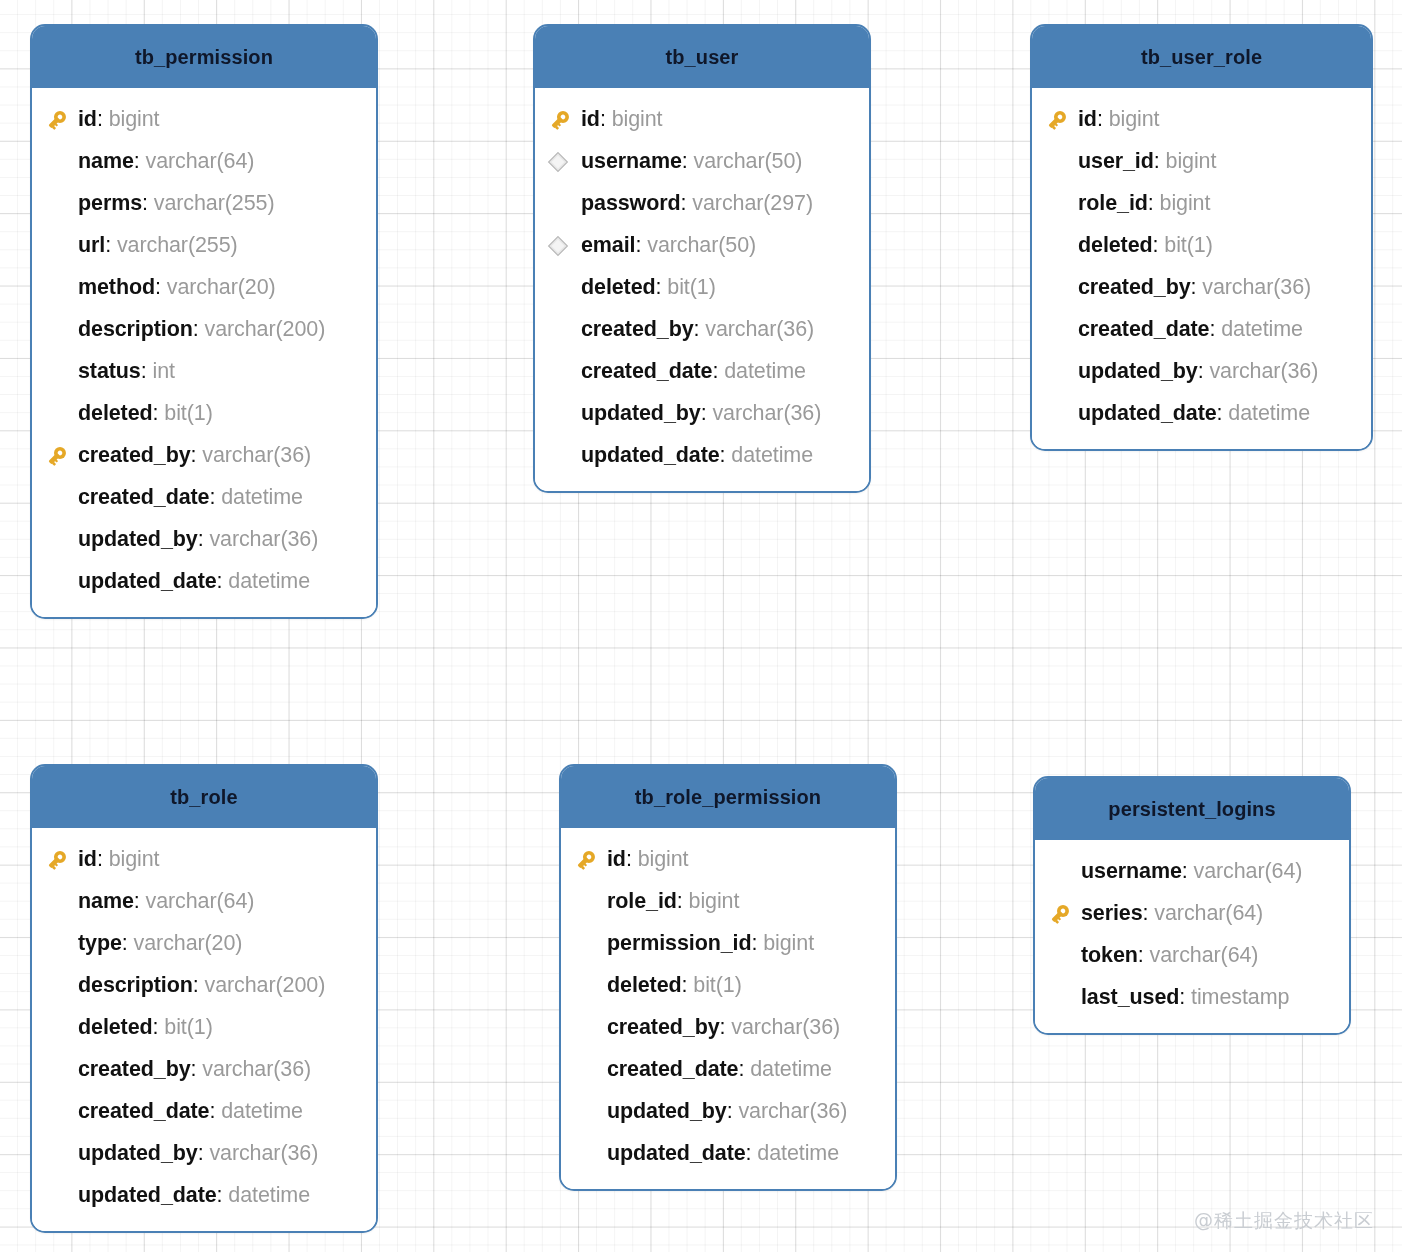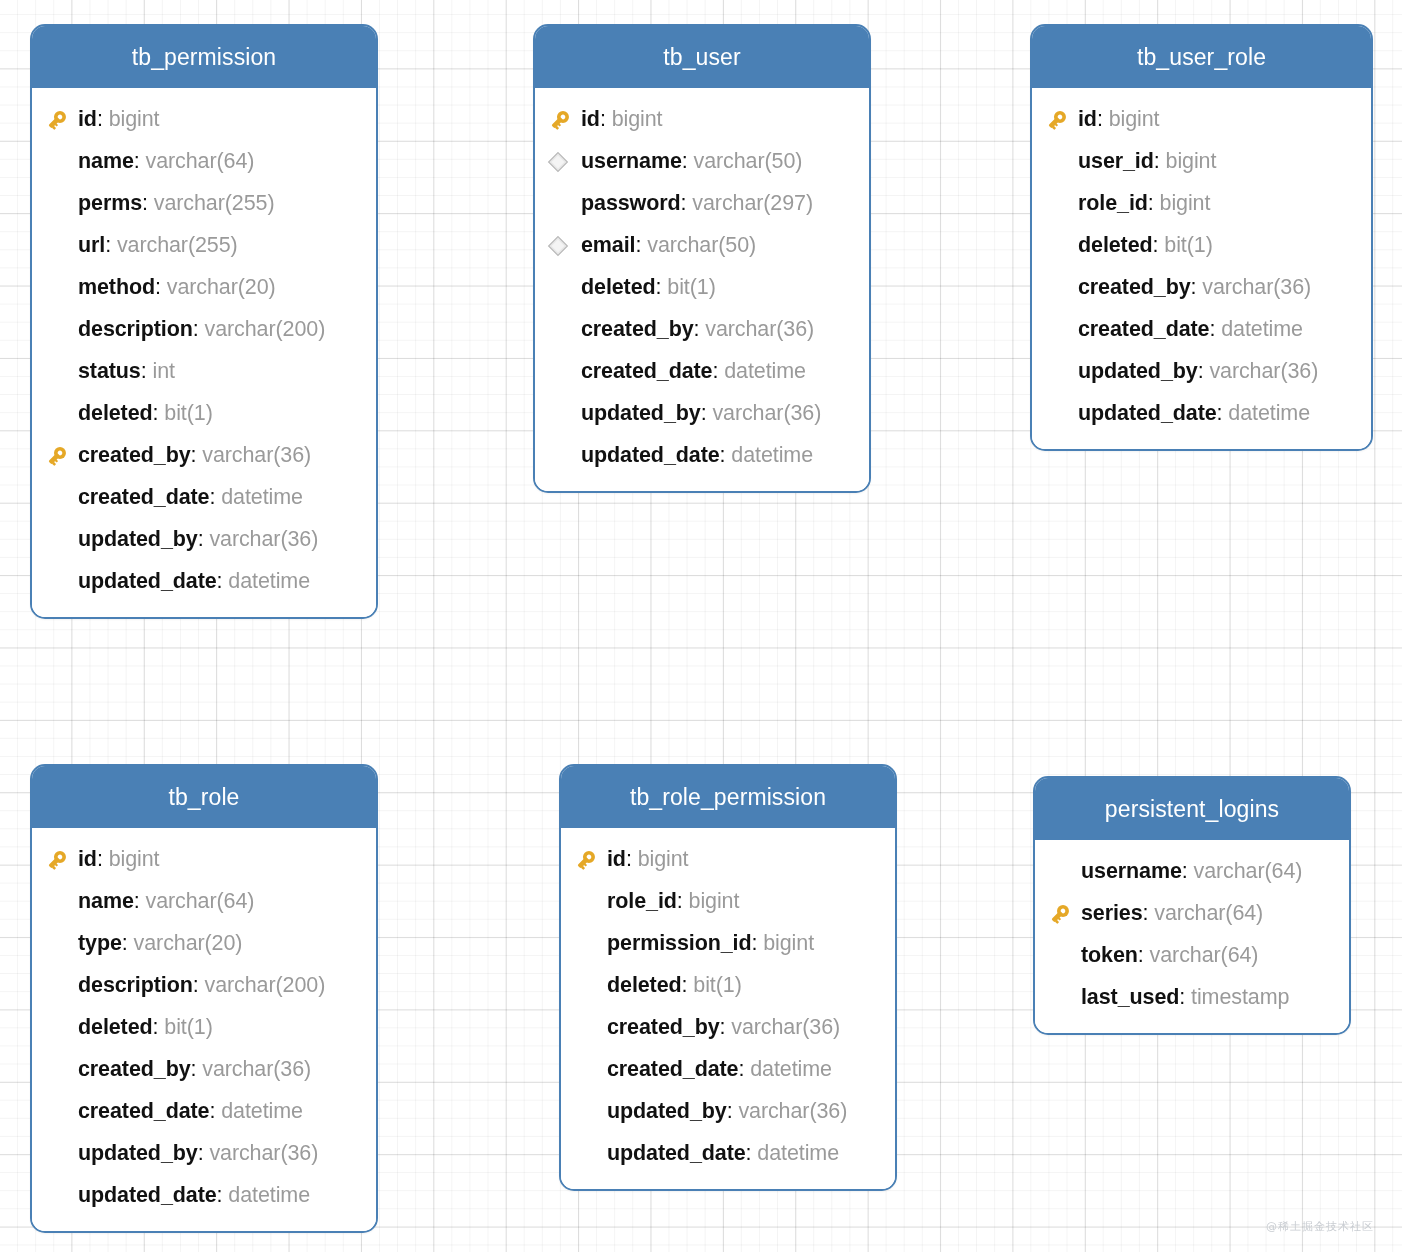--- a/index.html
+++ b/index.html
@@ -42,26 +42,26 @@
     box-sizing: border-box;
     background: #ffffff;
     border: 2px solid #4a80b5;
     border-radius: 15px;
     overflow: hidden;
     box-shadow: 0 1px 2px rgba(0,0,0,0.05);
   }
   .table-header {
     height: 62px;
     background: #4a80b5;
-    color: #ffffff;
+    color: #0f172a;
     display: flex;
     align-items: center;
     justify-content: center;
-    font-size: 23px;
-    font-weight: 400;
+    font-size: 20px;
+    font-weight: 700;
     letter-spacing: 0.1px;
     box-sizing: border-box;
   }
   .table-body {
     padding: 11px 0 14px 0;
     box-sizing: border-box;
     background: #ffffff;
   }
 
   .col-row {
@@ -100,21 +100,21 @@
 
   
   .key-icon { display:block; }
   .diamond-icon { display:block; }
 
   
   #watermark {
     position: absolute;
     right: 28px;
     bottom: 18px;
-    font-size: 11px;
+    font-size: 19px;
     color: #c9cdd2;
     font-family: "DejaVu Sans", sans-serif;
     letter-spacing: 1px;
     user-select: none;
   }
 </style>
 </head>
 <body>
 
 <div id="canvas"></div>

